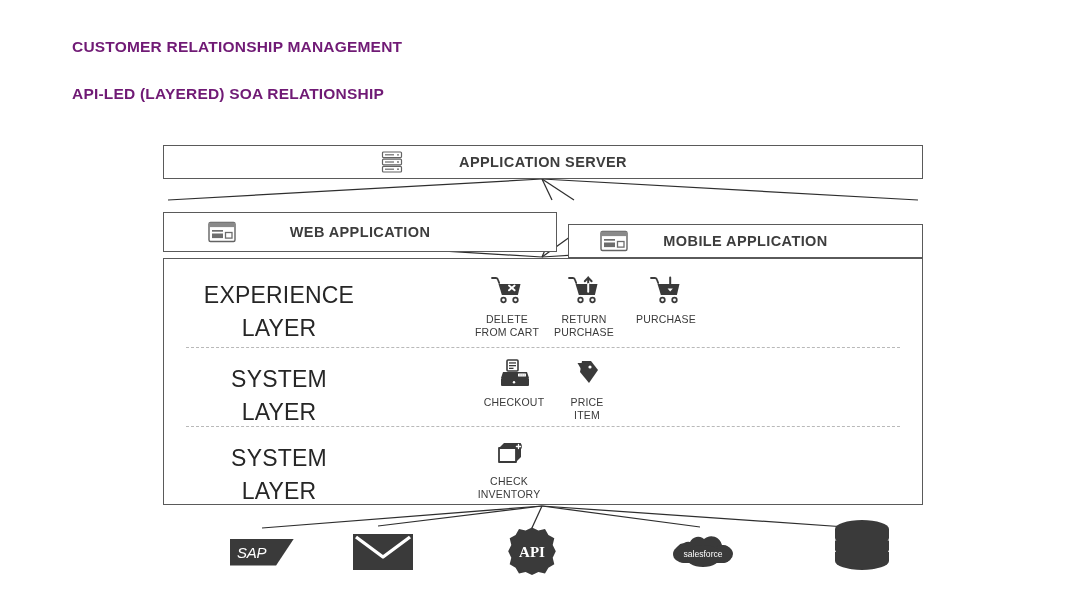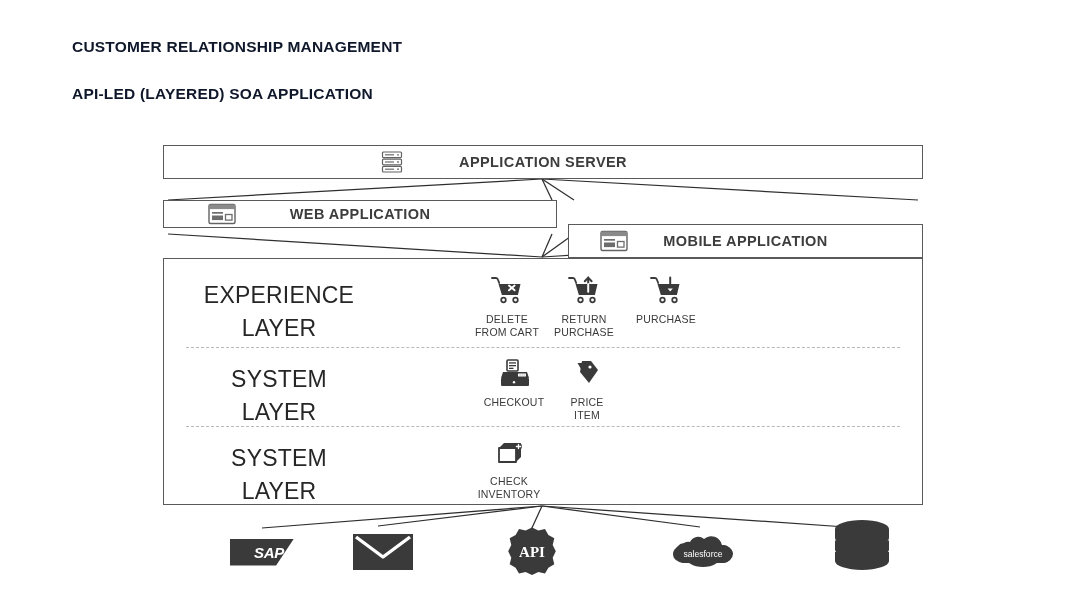--- a/index.html
+++ b/index.html
@@ -3,38 +3,38 @@
 <meta charset="utf-8">
 <style>
   html,body{margin:0;padding:0;}
   body{
     width:1080px;height:608px;background:#ffffff;
     font-family:"Liberation Sans", sans-serif;
     color:#404040;overflow:hidden;position:relative;
   }
   #canvas{position:absolute;left:0;top:0;width:1080px;height:608px;}
 
-  .title{position:absolute;font-weight:bold;color:#0f172a;letter-spacing:.2px;}
+  .title{position:absolute;font-weight:bold;color:#701a75;letter-spacing:.2px;}
   #title-1{left:72px;top:38px;font-size:15.5px;}
   #title-2{left:72px;top:85px;font-size:15.5px;}
   #title-2 .sub{font-weight:bold;margin-top:21px;}
 
   .connectors{position:absolute;left:0;top:0;width:1080px;height:608px;pointer-events:none;}
 
   .bar{
     position:absolute;box-sizing:border-box;
     border:1.3px solid #5a5a5a;background:#ffffff;
     display:flex;align-items:center;justify-content:center;
   }
   .bar .label{font-size:14.5px;font-weight:bold;color:#3d3d3d;letter-spacing:.4px;}
   .bar .ico{position:absolute;display:flex;align-items:center;justify-content:center;}
 
   #app-server{left:163px;top:145px;width:760px;height:34px;}
   #app-server .ico{left:215px;top:50%;transform:translateY(-50%);}
-  #web-app{left:163px;top:200px;width:394px;height:28px;}
+  #web-app{left:163px;top:212px;width:394px;height:40px;}
   #web-app .ico{left:43px;top:50%;transform:translateY(-50%);}
   #mobile-app{left:568px;top:200px;width:355px;height:34px;margin-top:24px;}
   #mobile-app .ico{left:30px;top:50%;transform:translateY(-50%);}
 
   #layers-box{
     position:absolute;left:163px;top:258px;width:760px;height:247px;
     box-sizing:border-box;border:1.3px solid #5a5a5a;background:#fff;
   }
   .divider{
     position:absolute;left:22px;right:22px;height:0;
@@ -60,31 +60,31 @@
 
   .backend{position:absolute;width:130px;text-align:center;}
   .backend .glyph{display:flex;align-items:center;justify-content:center;height:48px;}
 
   .sap-logo{
     width:64px;height:27px;background:#3a3a3a;
     clip-path:polygon(0 0,100% 0,72% 100%,0 100%);
     display:flex;align-items:center;justify-content:flex-start;
   }
   .sap-logo span{
-    color:#fff;font-weight:bold;font-size:15px;font-style:italic;
-    letter-spacing:-.3px;padding-left:24px;font-family:"Liberation Sans",sans-serif;
+    color:#fff;font-weight:normal;font-size:15px;font-style:italic;
+    letter-spacing:-.3px;padding-left:7px;font-family:"Liberation Sans",sans-serif;
   }
 </style>
 </head>
 <body>
 
 <div id="canvas">
 
   <div class="title" id="title-1">CUSTOMER RELATIONSHIP MANAGEMENT</div>
-  <div class="title" id="title-2"><span class="sub">API-LED (LAYERED)</span><span> SOA APPLICATION</span></div>
+  <div class="title" id="title-2"><span class="sub">API-LED (LAYERED)</span><span> SOA RELATIONSHIP</span></div>
 
   <svg class="connectors" viewBox="0 0 1080 608">
     <g stroke="#2e2e2e" stroke-width="1.25" fill="none">
       <line x1="542" y1="179" x2="168" y2="200"></line>
       <line x1="542" y1="179" x2="552" y2="200"></line>
       <line x1="542" y1="179" x2="574" y2="200"></line>
       <line x1="542" y1="179" x2="918" y2="200"></line>
       <line x1="168" y1="234" x2="542" y2="257"></line>
       <line x1="552" y1="234" x2="542" y2="257"></line>
       <line x1="574" y1="234" x2="542" y2="257"></line>

